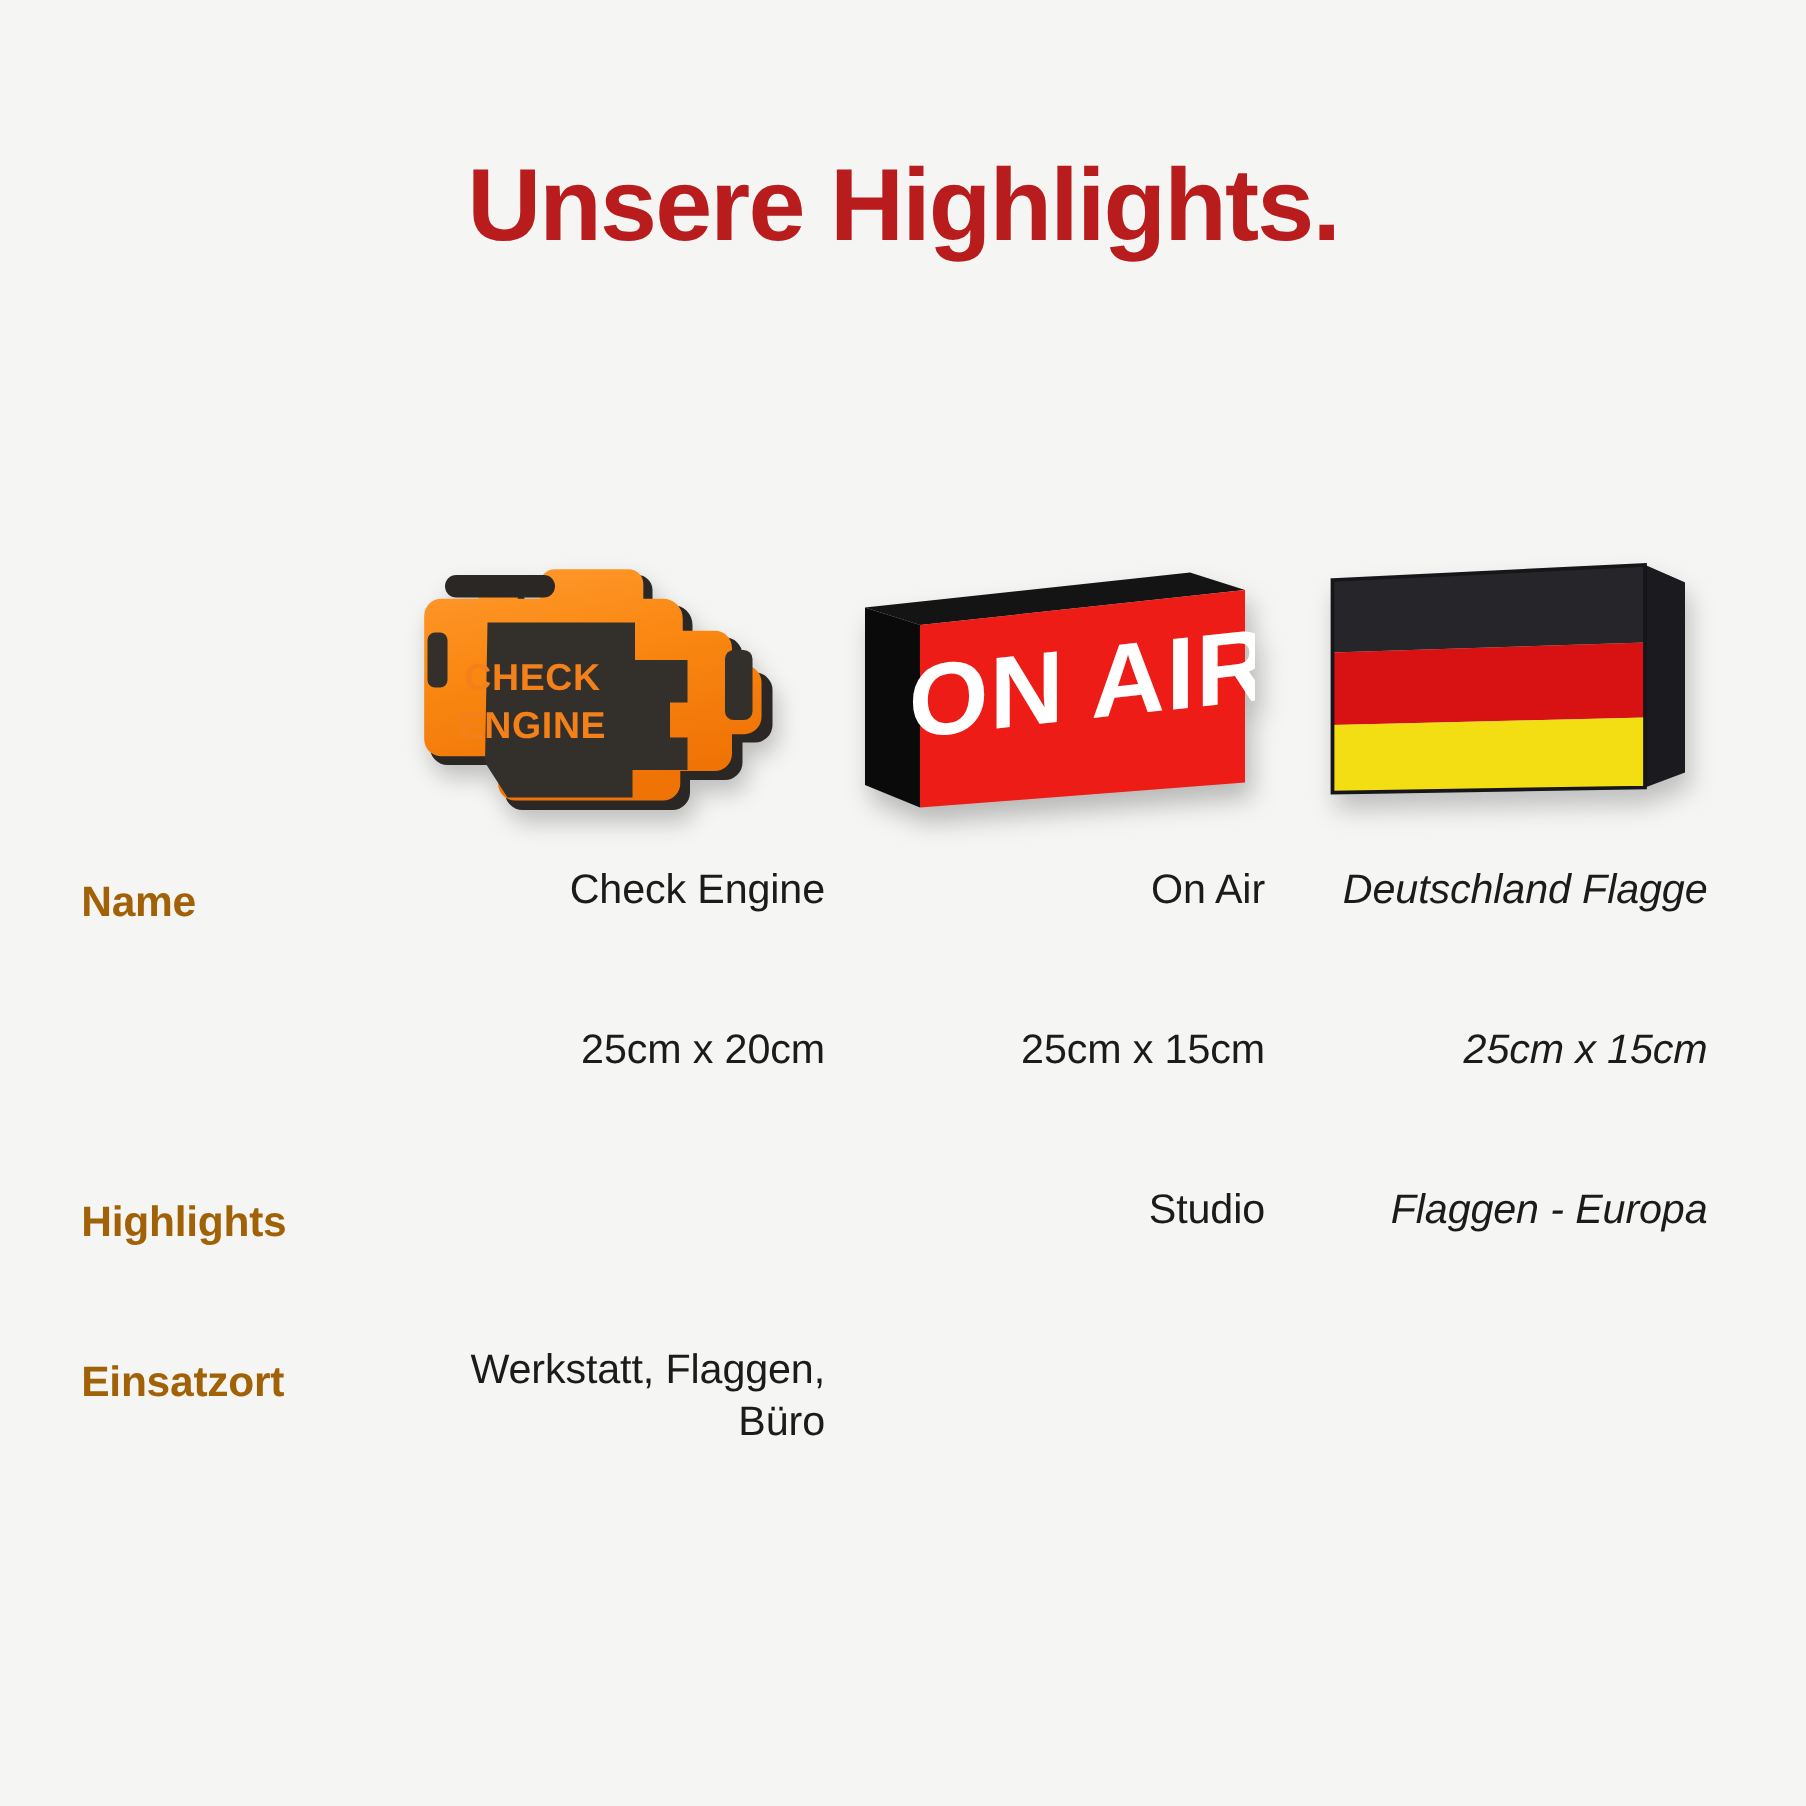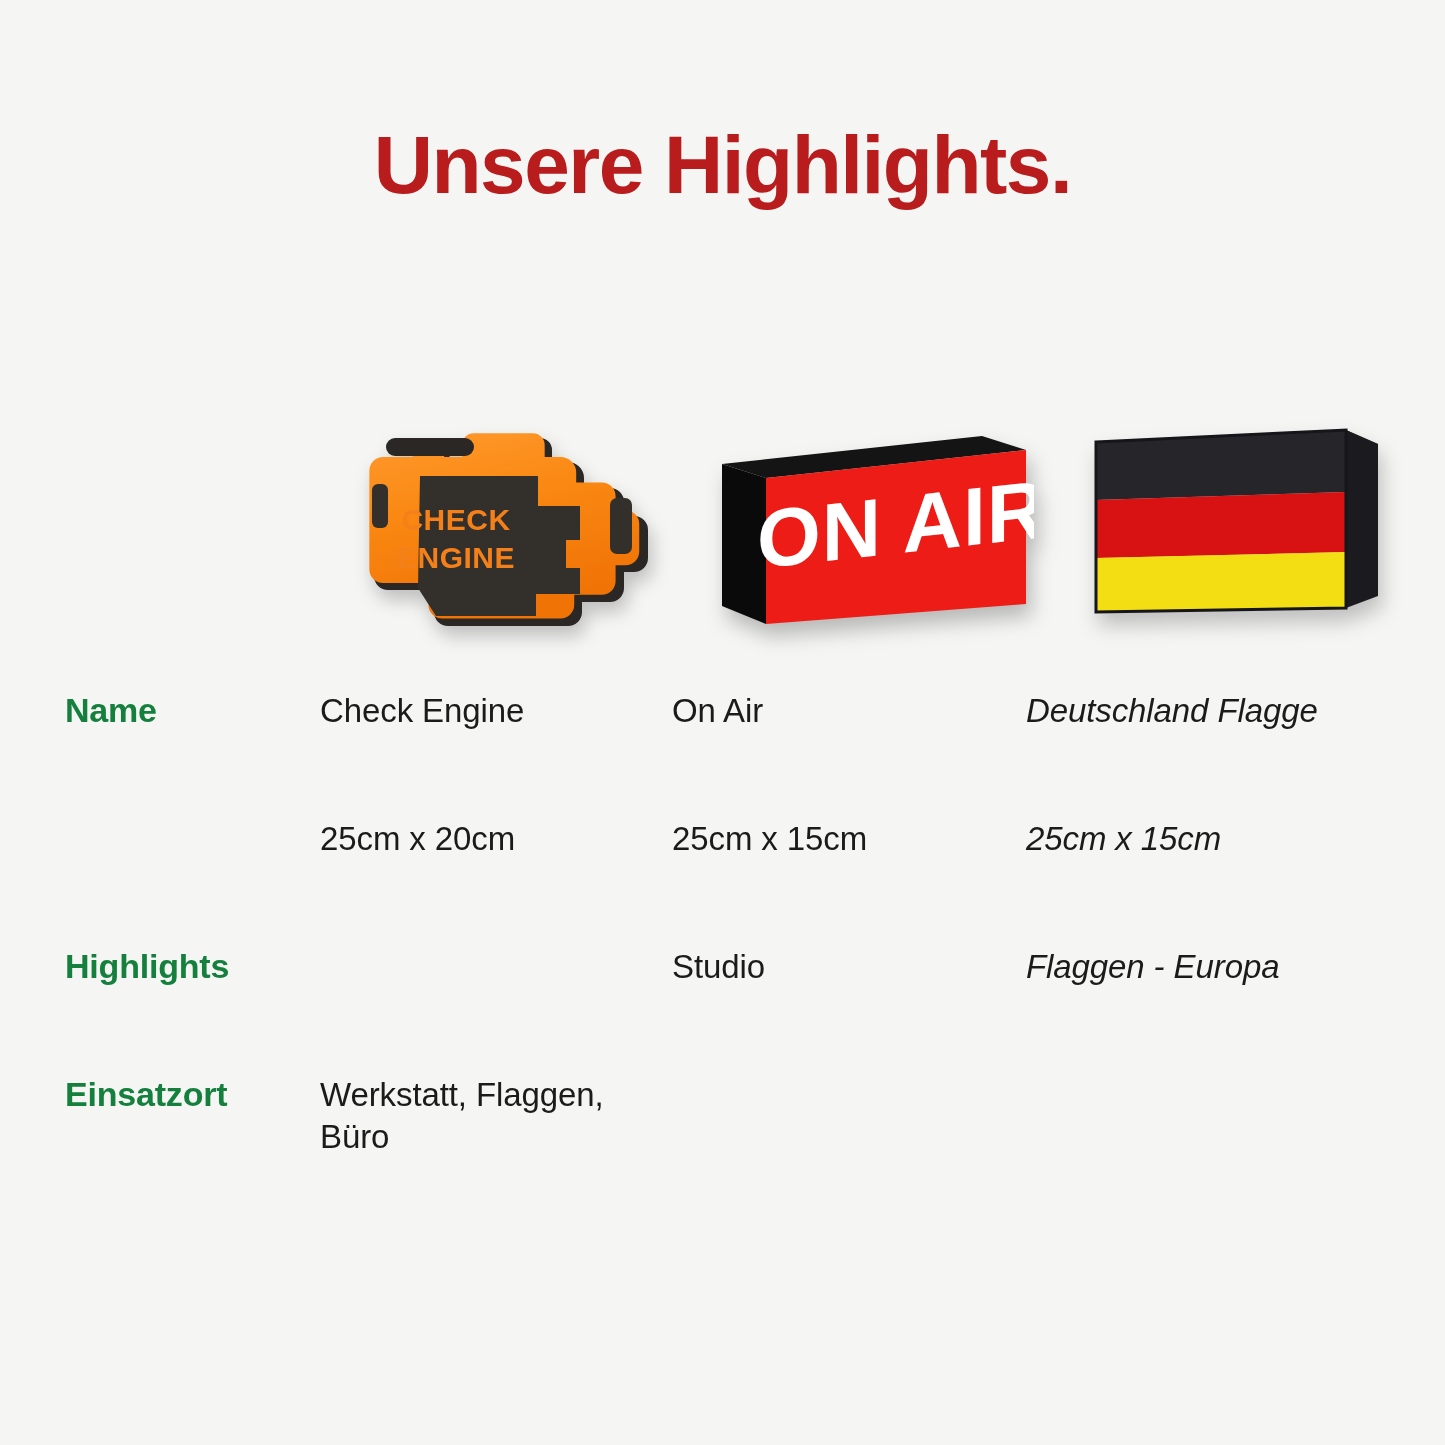--- a/index.html
+++ b/index.html
@@ -33,24 +33,23 @@
     font-weight: 700;
     letter-spacing: -1.5px;
     color: #b91c1c;
     line-height: 1;
   }
 
   
   .products {
     position: absolute;
     left: 0;
-    top: 410px;
+    top: 432px;
     width: 1159px;
     height: 250px;
-    margin-left: 30px;
   }
   .product-cell {
     position: absolute;
     top: 0;
     height: 250px;
   }
   .cell-1 { left: 320px; width: 340px; }
   .cell-2 { left: 672px; width: 340px; }
   .cell-3 { left: 1026px; width: 340px; }
 
@@ -110,33 +109,33 @@
   }
   .spec-row {
     position: relative;
     width: 1445px;
     height: 128px;
   }
   .spec-row.tall { height: 150px; }
   .spec-label {
     position: absolute;
     left: 65px;
-    top: 0;
+    top: 12px;
     width: 300px;
     font-size: 34px;
     font-weight: 700;
-    color: #15803d;
+    color: #a16207;
     line-height: 1.18;
     letter-spacing: -0.2px;
   }
   .spec-value {
     position: absolute;
     top: 0;
     width: 340px;
-    text-align: left;
+    text-align: right;
     font-size: 33px;
     font-weight: 400;
     color: #1b1b1b;
     line-height: 1.28;
     letter-spacing: -0.1px;
   }
   .col-1 { left: 320px; }
   .col-2 { left: 672px; }
   .col-3 { left: 1026px; font-style: italic; }
 </style>

